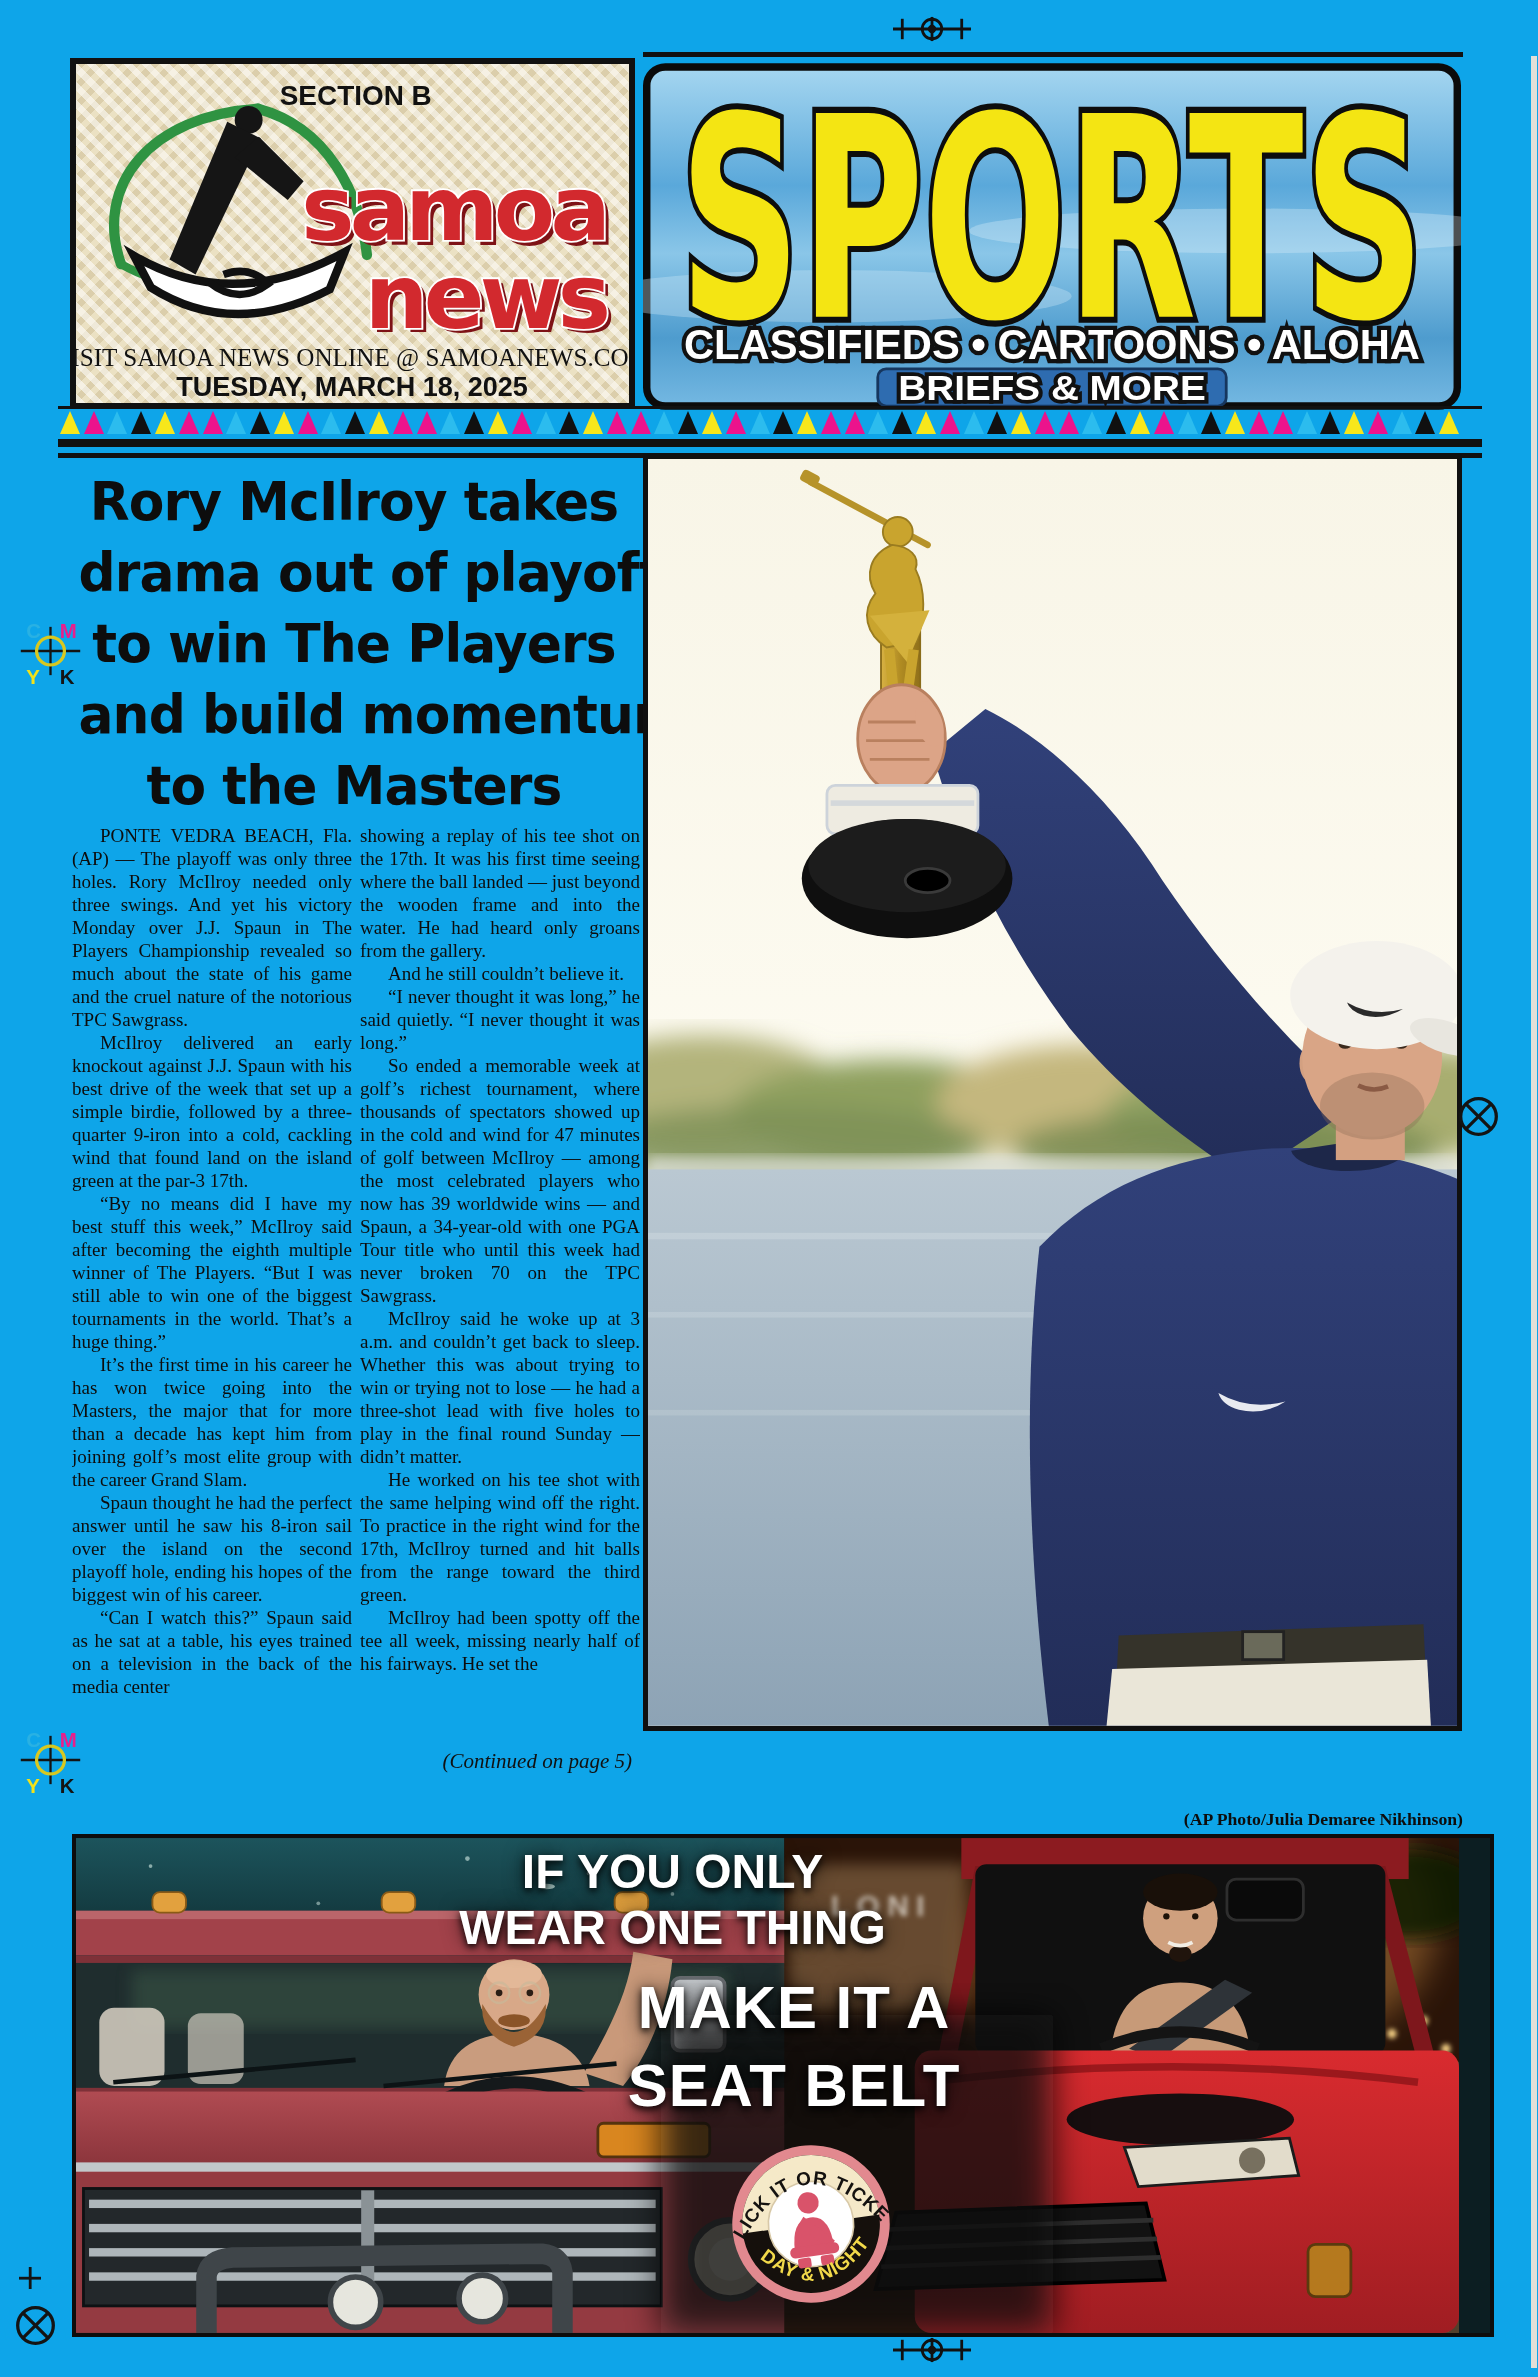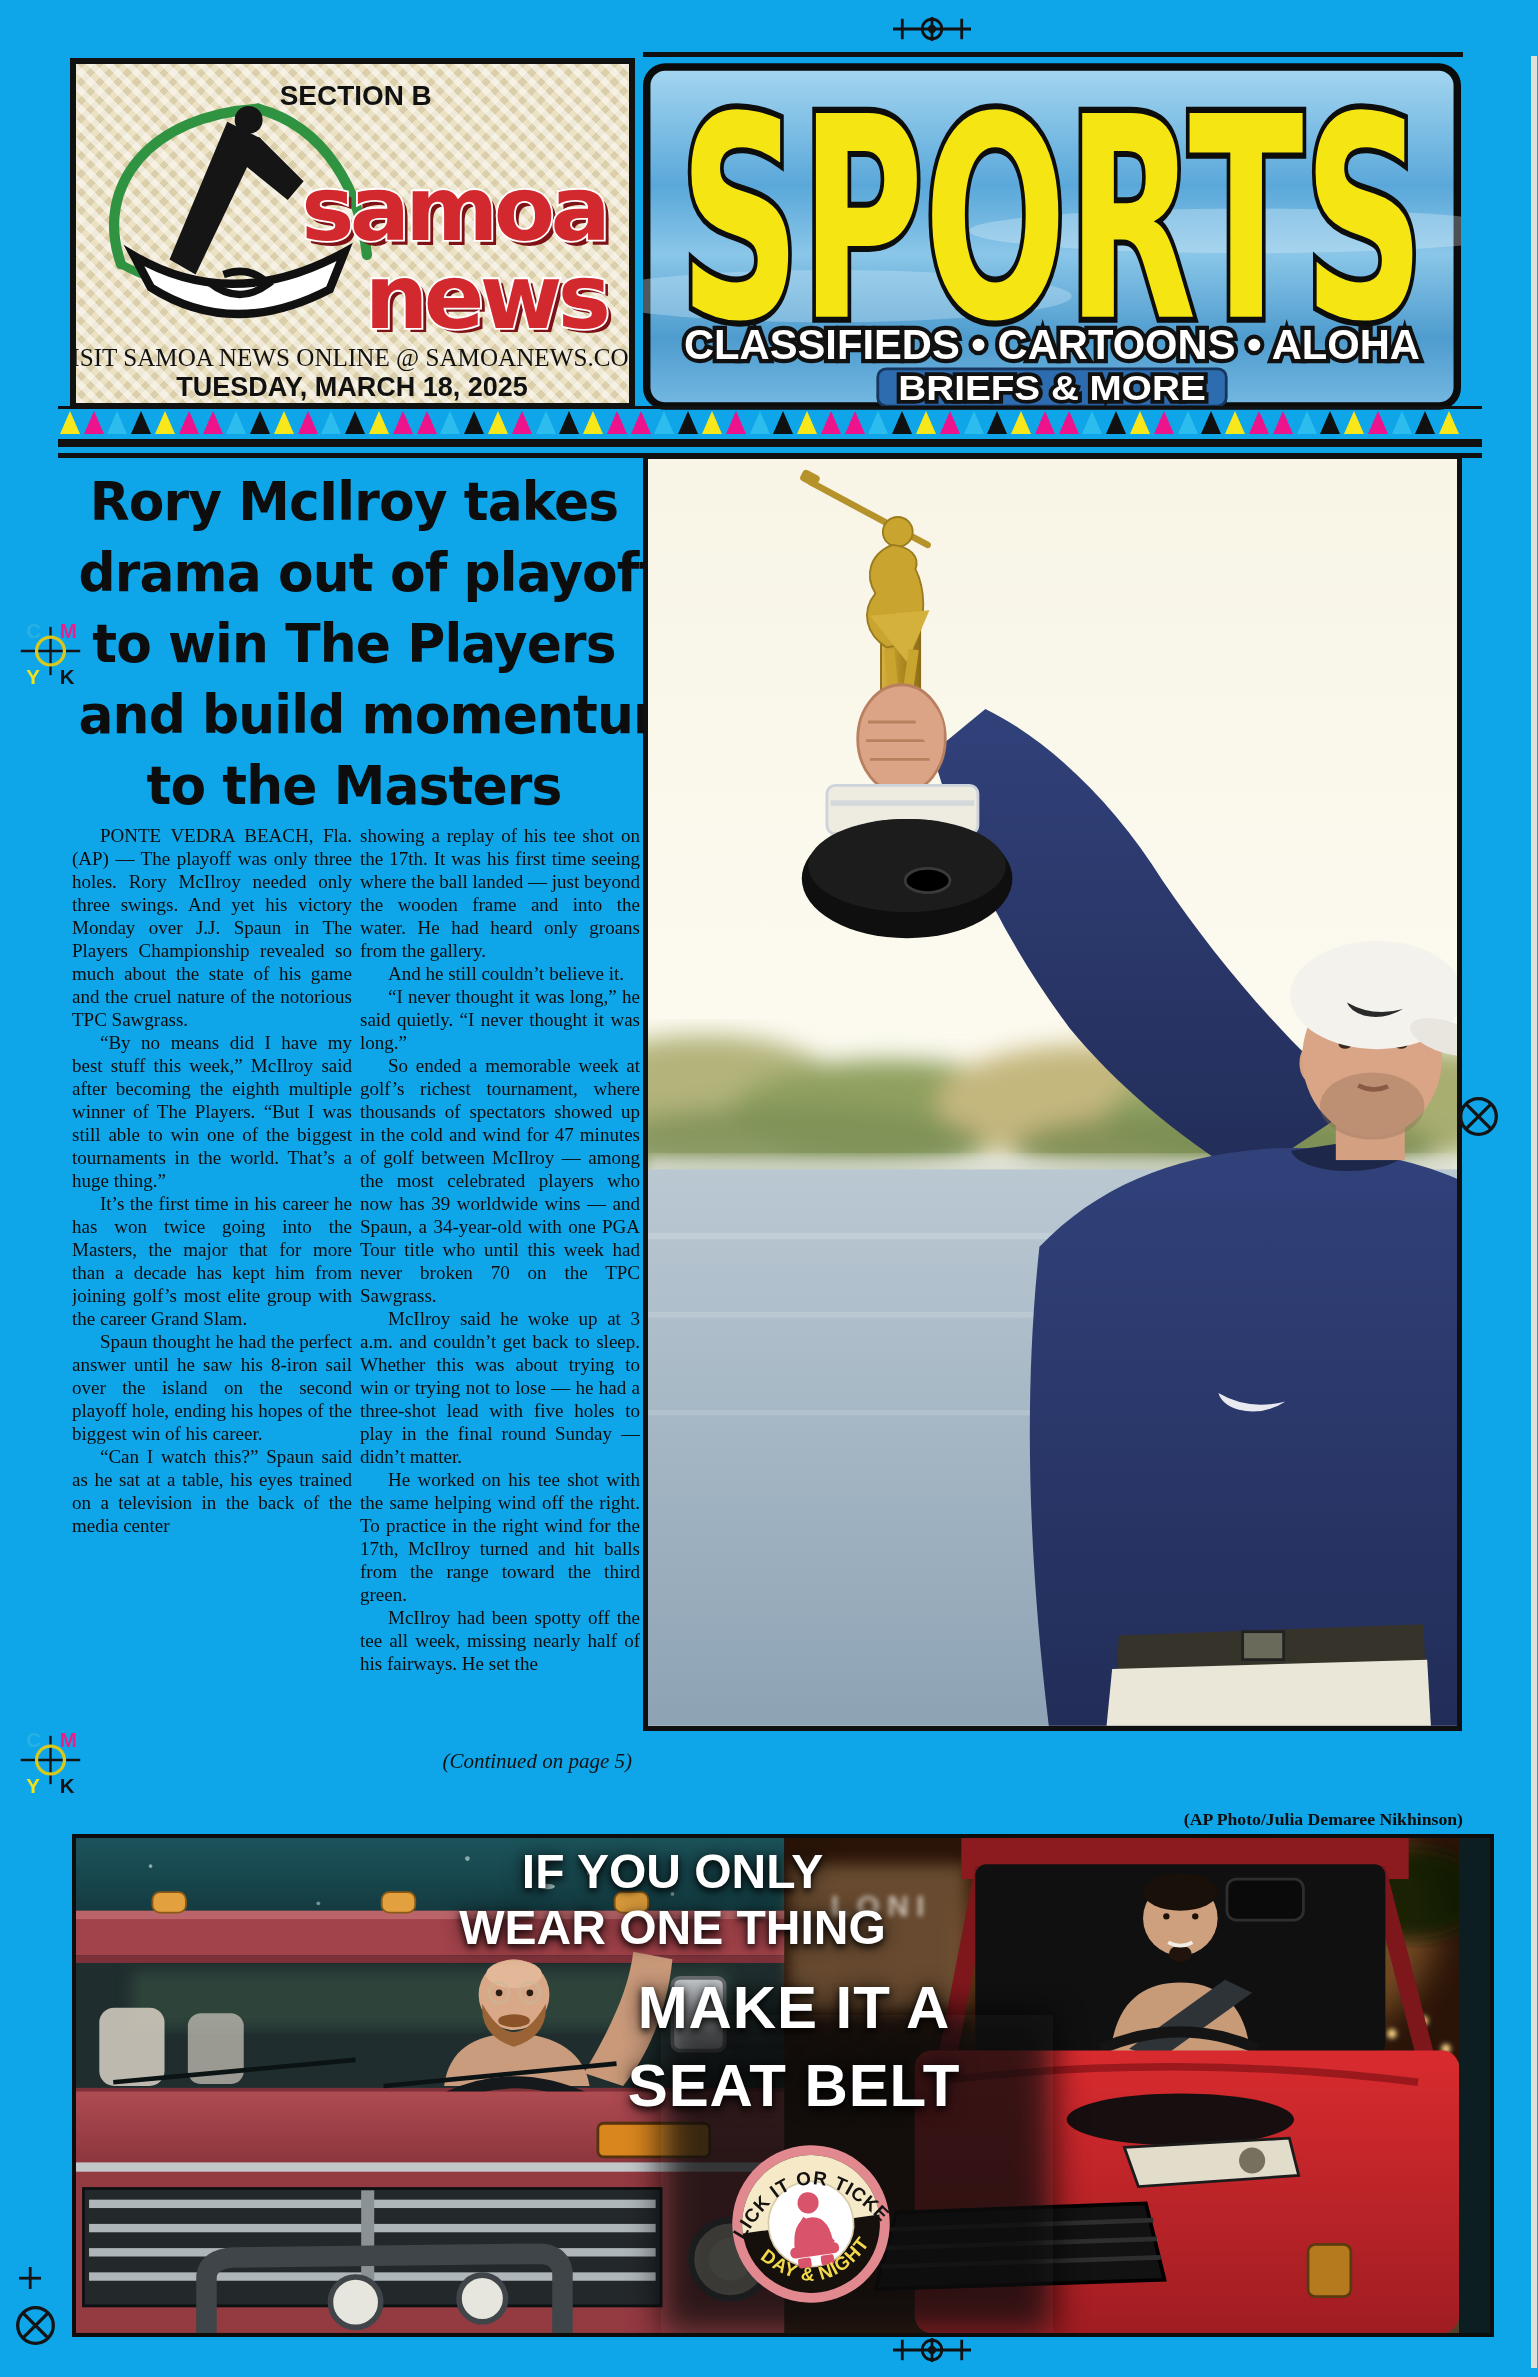--- a/index.html
+++ b/index.html
@@ -133,20 +133,21 @@
   <div id="headline" class="abs">
       <div class="hl-line">Rory McIlroy takes</div>
       <div class="hl-line">drama out of playoff</div>
       <div class="hl-line">to win The Players</div>
       <div class="hl-line">and build momentum</div>
       <div class="hl-line">to the Masters</div>
     </div>
 
   <div id="col1" class="col">
       <p class="para">PONTE VEDRA BEACH, Fla. (AP) — The playoff was only three holes. Rory McIlroy needed only three swings. And yet his victory Monday over J.J. Spaun in The Players Championship revealed so much about the state of his game and the cruel nature of the notorious TPC Sawgrass.</p>
+      <p class="para">McIlroy delivered an early knockout against J.J. Spaun with his best drive of the week that set up a simple birdie, followed by a three-quarter 9-iron into a cold, cackling wind that found land on the island green at the par-3 17th.</p>
       <p class="para">“By no means did I have my best stuff this week,” McIlroy said after becoming the eighth multiple winner of The Players. “But I was still able to win one of the biggest tournaments in the world. That’s a huge thing.”</p>
       <p class="para">It’s the first time in his career he has won twice going into the Masters, the major that for more than a decade has kept him from joining golf’s most elite group with the career Grand Slam.</p>
       <p class="para">Spaun thought he had the perfect answer until he saw his 8-iron sail over the island on the second playoff hole, ending his hopes of the biggest win of his career.</p>
       <p class="para">“Can I watch this?” Spaun said as he sat at a table, his eyes trained on a television in the back of the media center</p>
     </div>
   <div id="col2" class="col">
       <p class="para noindent">showing a replay of his tee shot on the 17th. It was his first time seeing where the ball landed — just beyond the wooden frame and into the water. He had heard only groans from the gallery.</p>
       <p class="para">And he still couldn’t believe it.</p>
       <p class="para">“I never thought it was long,” he said quietly. “I never thought it was long.”</p>
       <p class="para">So ended a memorable week at golf’s richest tournament, where thousands of spectators showed up in the cold and wind for 47 minutes of golf between McIlroy — among the most celebrated players who now has 39 worldwide wins — and Spaun, a 34-year-old with one PGA Tour title who until this week had never broken 70 on the TPC Sawgrass.</p>

